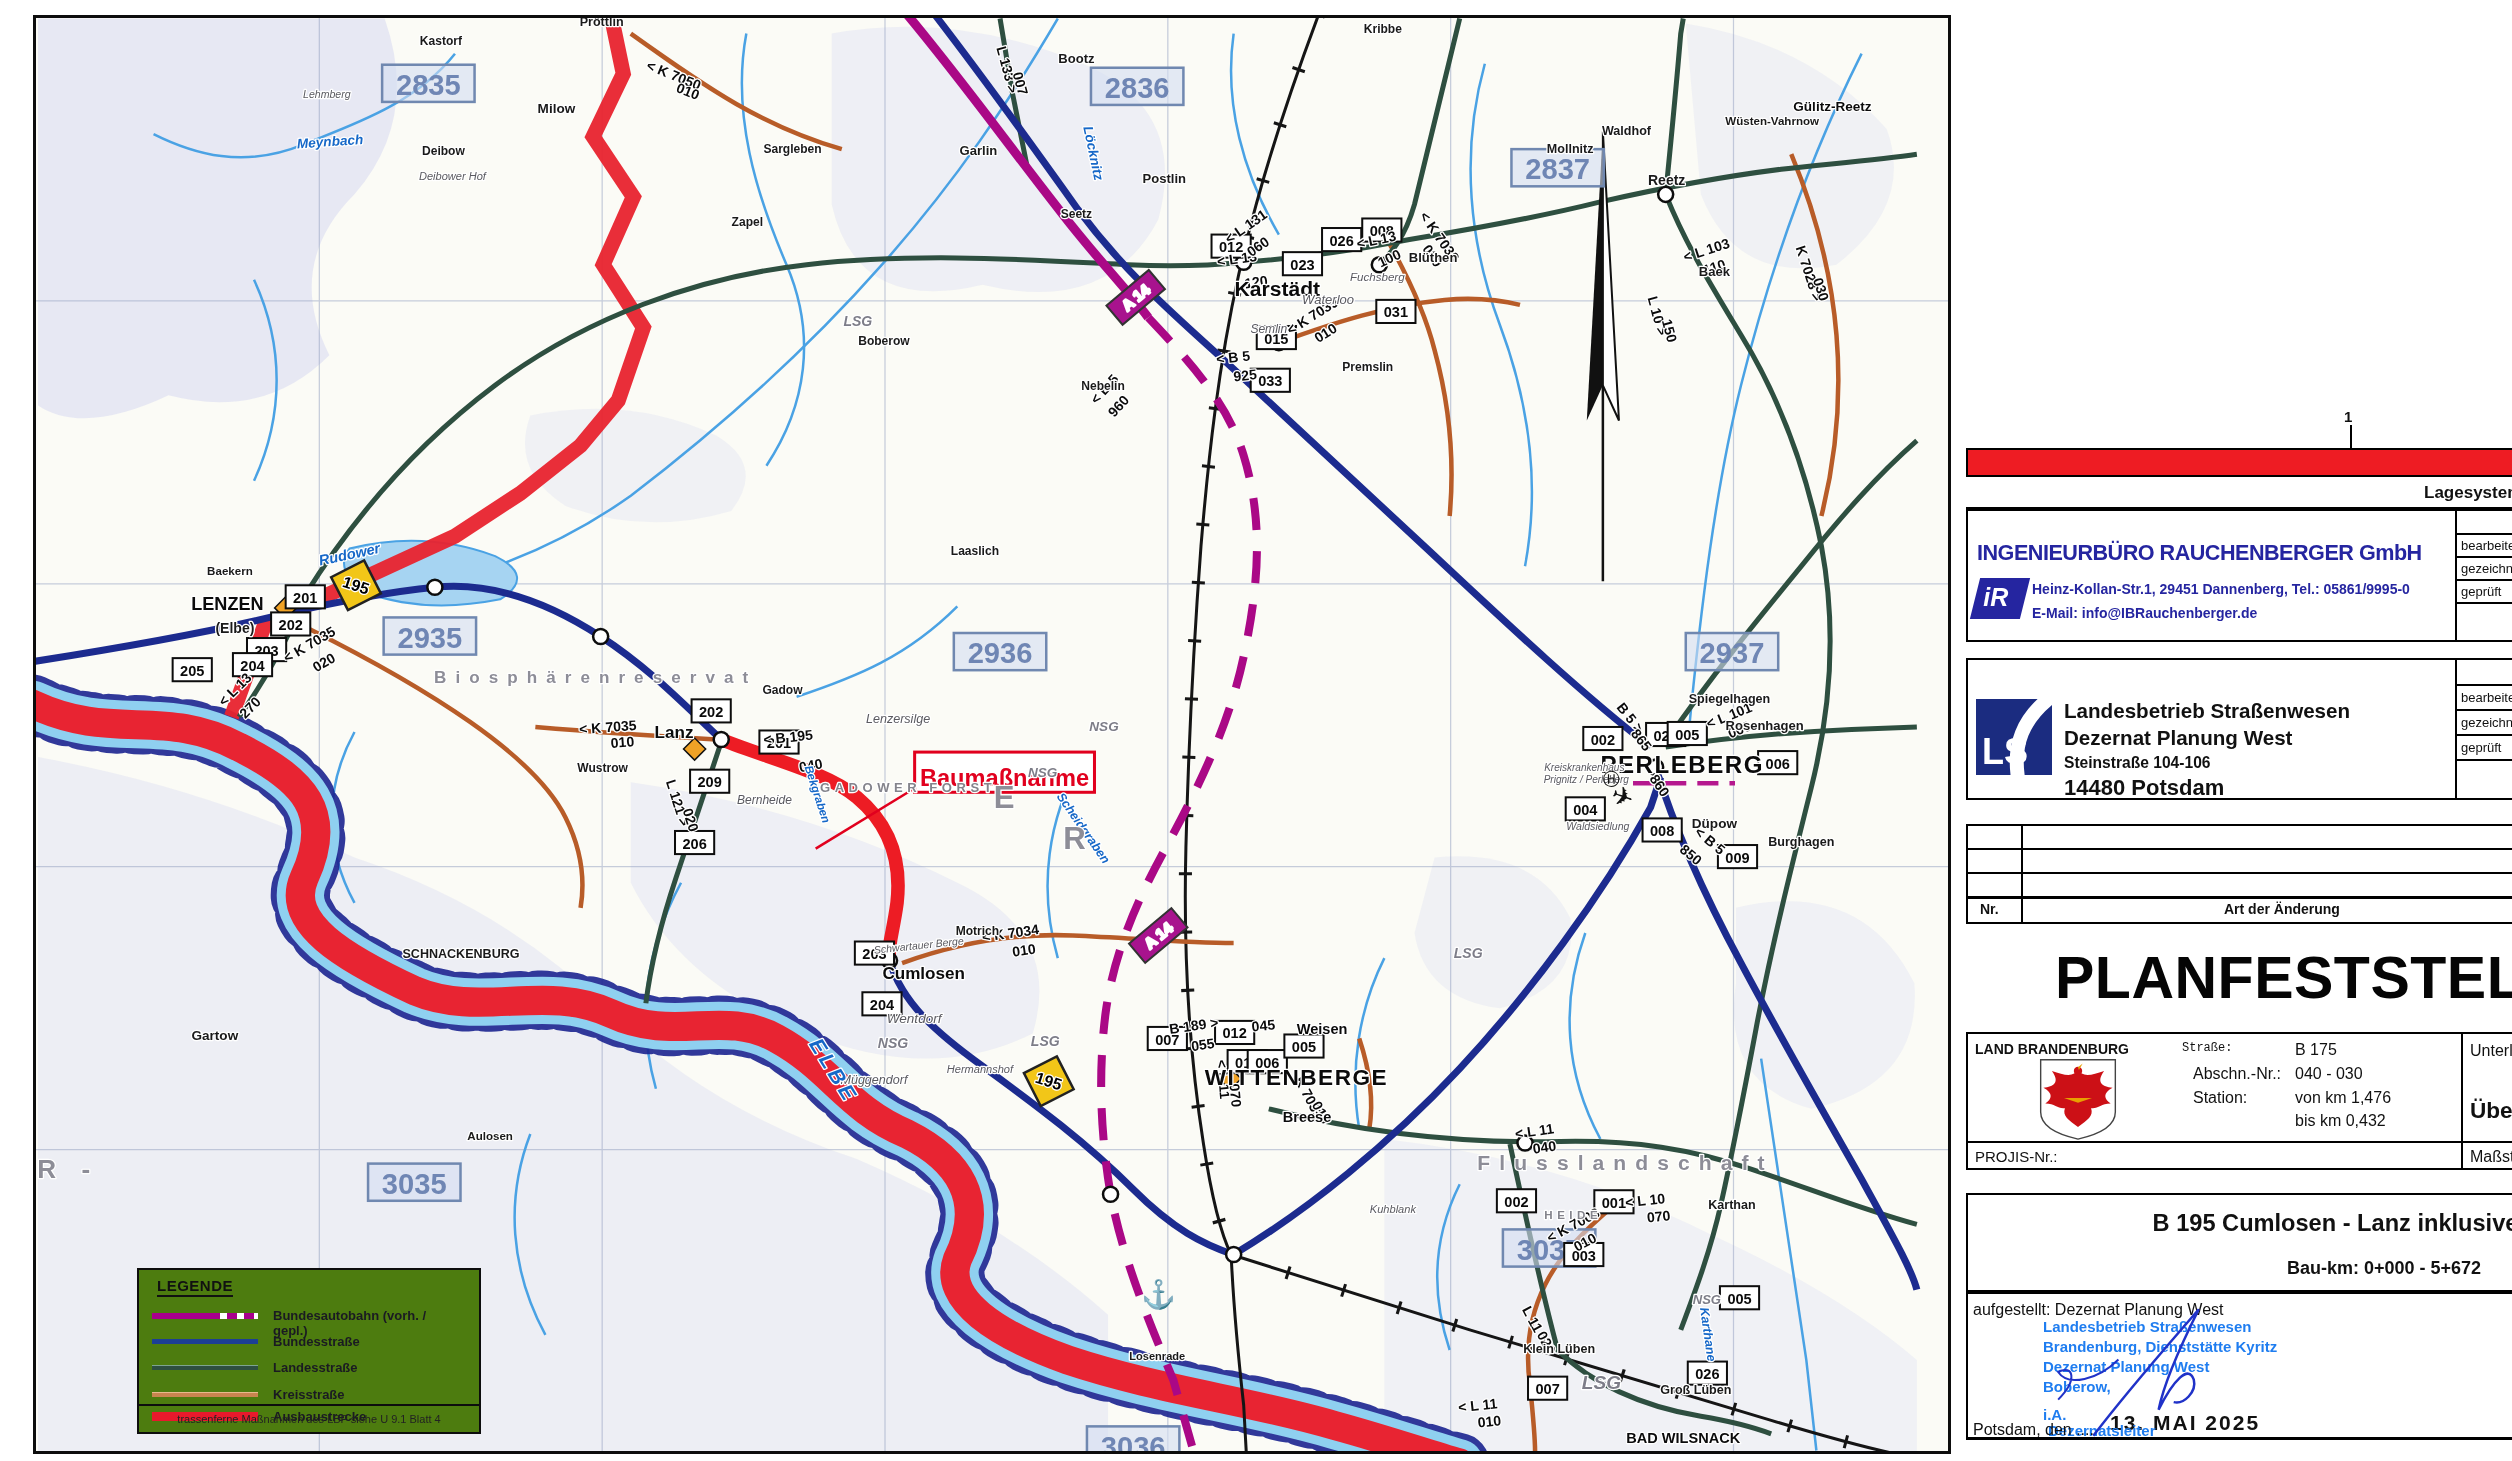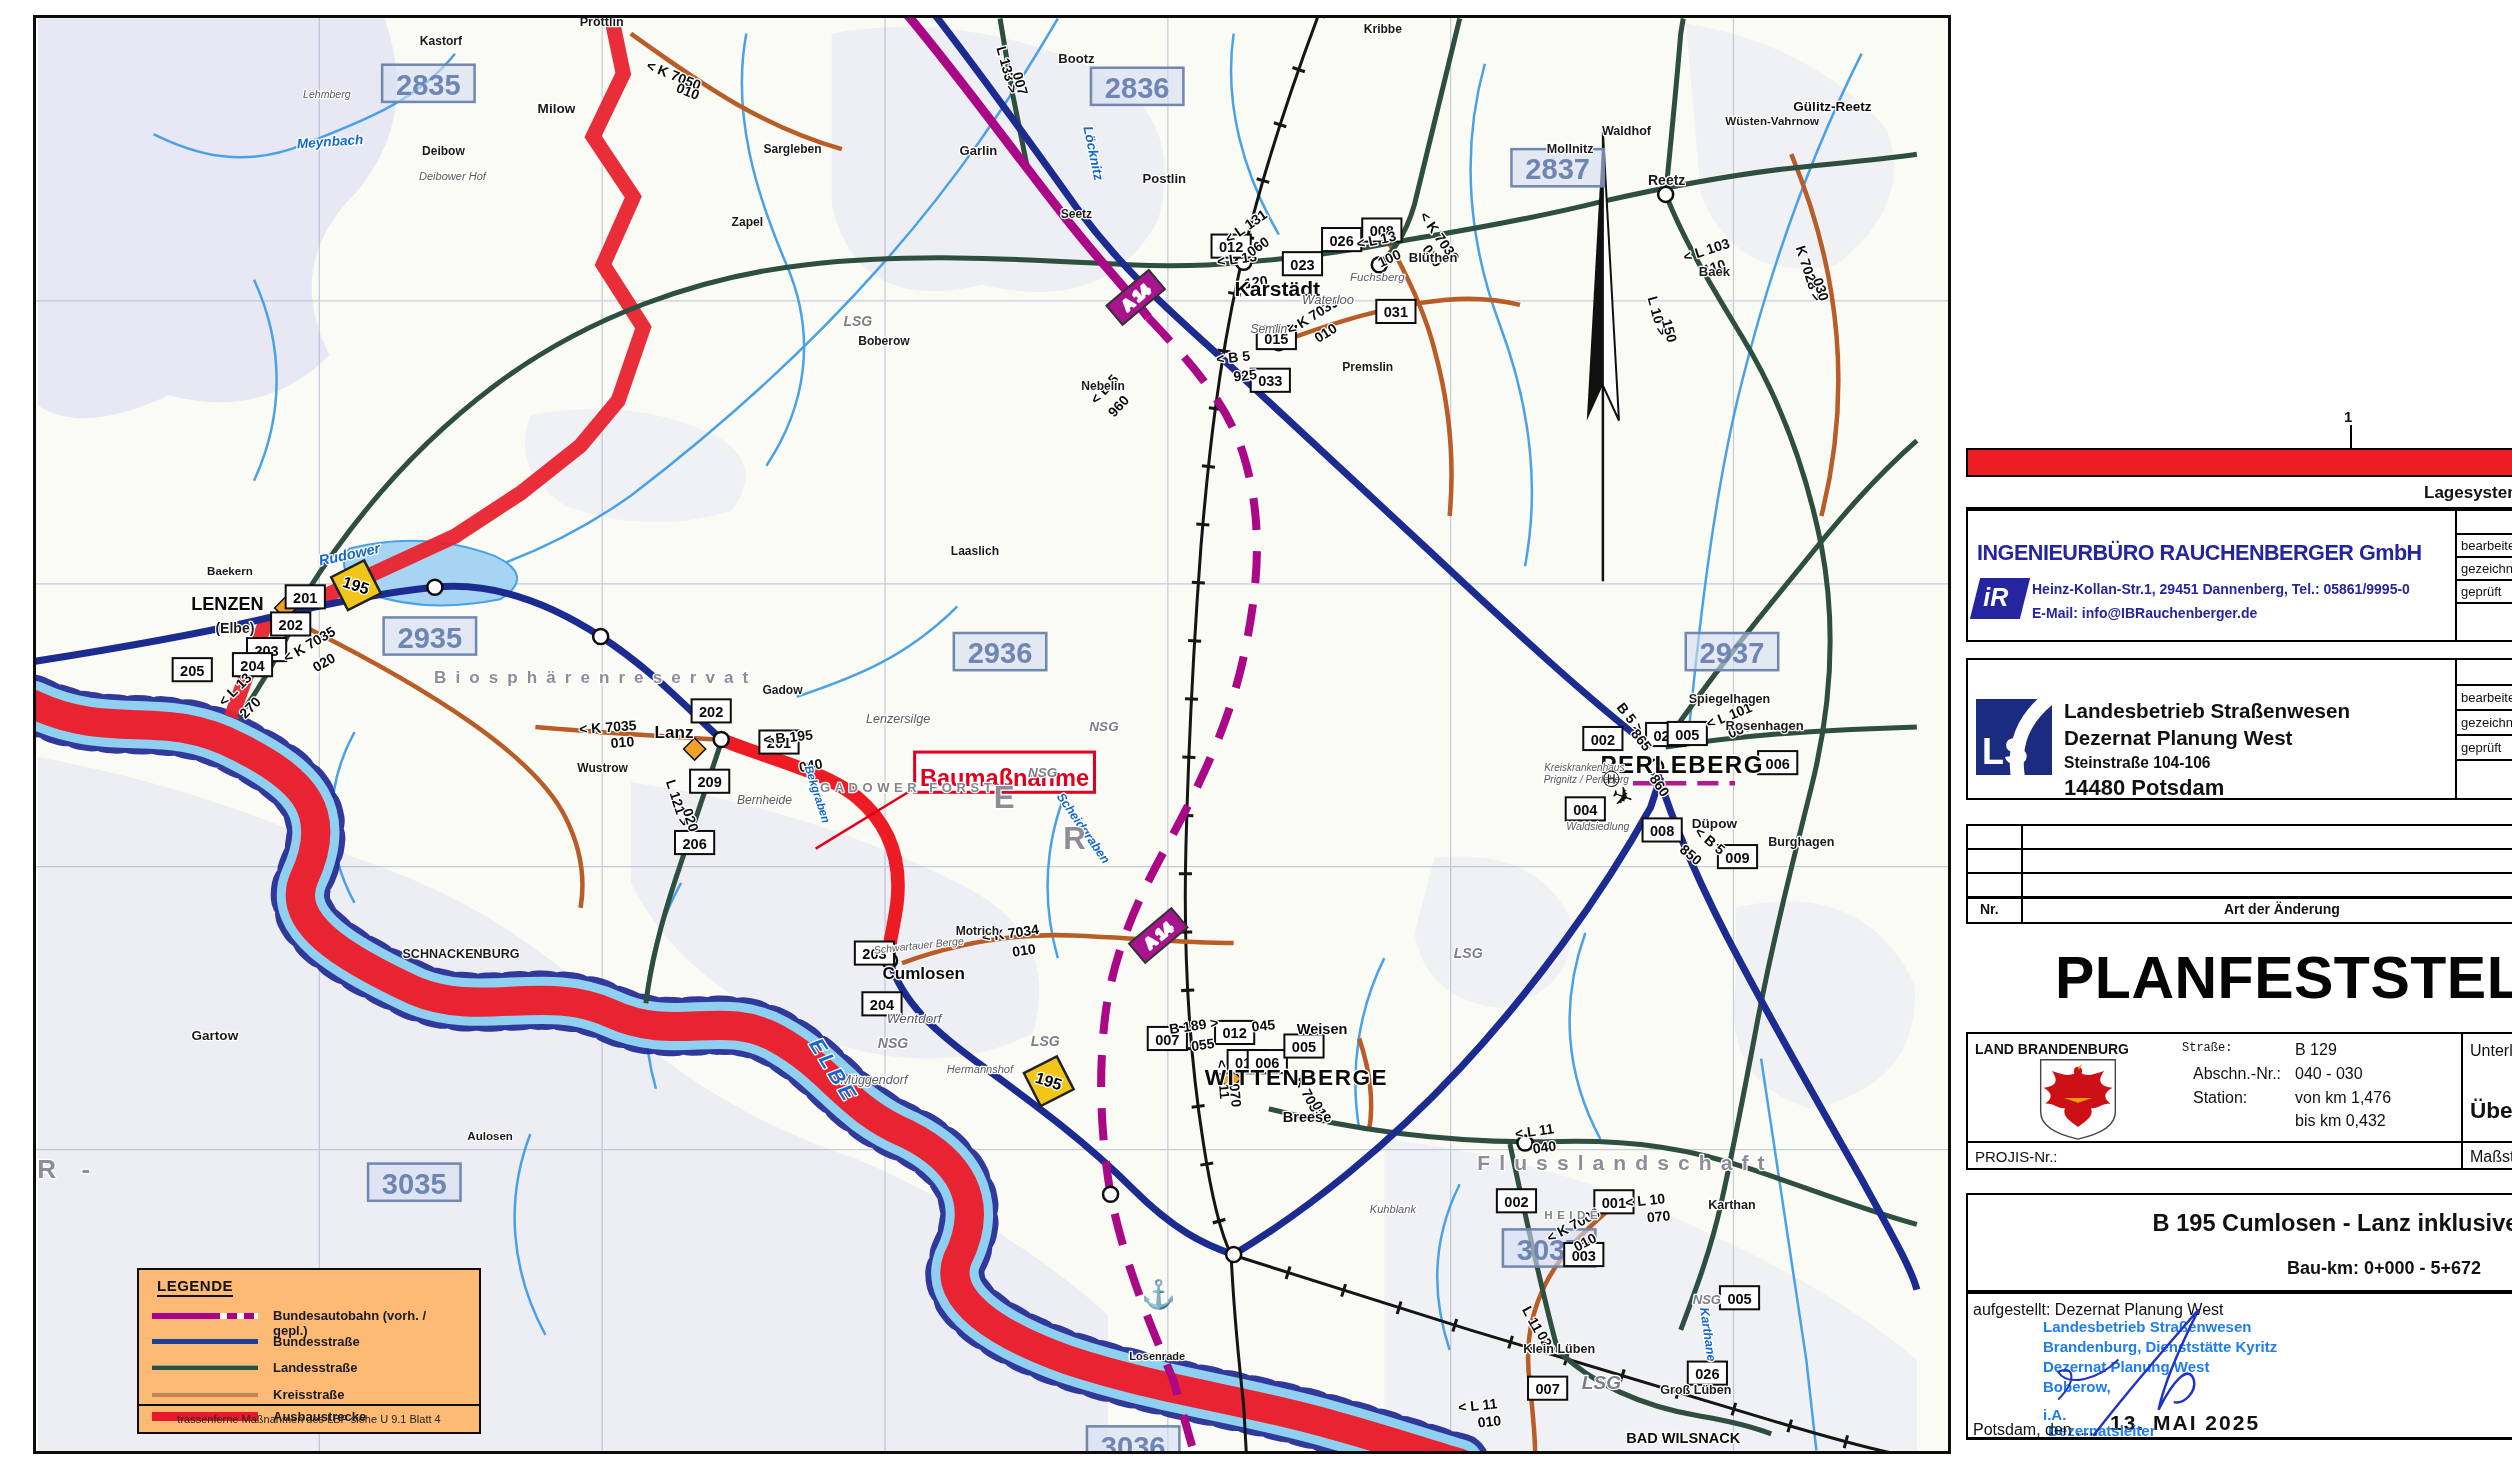--- a/index.html
+++ b/index.html
@@ -17,21 +17,21 @@
   .t-forest{fill:#84848c;letter-spacing:9px;font-weight:600;}
   .t-water{fill:#1668c8;font-style:italic;font-weight:700;}
   .t-region{fill:#8d8d97;letter-spacing:18px;font-weight:600;}
   .t-nsg{fill:#7d7d88;font-style:italic;font-weight:600;}
   .t-road{fill:#0b0b0b;font-weight:700;}
   .t-node{fill:#0b0b0b;font-weight:700;stroke:none;}
   .t-grid{fill:#6f86b4;font-weight:700;stroke:none;}
   .t-constr{fill:#e1001e;font-weight:700;stroke:none;}
   .t-icon{stroke:none;fill:#111;}
   
-  #legend{left:137px;top:1268px;width:340px;height:162px;background:#fdba74;border:2.5px solid #0d0d0d;z-index:5;}
+  #legend{left:137px;top:1268px;width:340px;height:162px;background:#4d7c0f;border:2.5px solid #0d0d0d;z-index:5;}
   #legend .ttl{margin:7px 0 0 18px;font-size:15px;font-weight:700;letter-spacing:0.5px;border-bottom:2px solid #111;display:inline-block;padding-bottom:1px;}
   .lg-row{position:absolute;left:13px;height:10px;width:312px;}
   .lg-sample{position:absolute;left:0;top:2px;width:106px;}
   .lg-label{position:absolute;left:121px;top:-3px;font-size:13px;font-weight:600;color:#1a1a22;}
   #legend .note{position:absolute;left:0;right:0;bottom:0;height:26px;border-top:2.5px solid #0d0d0d;font-size:11px;text-align:center;line-height:26px;color:#222;}
   
   .tb-box{border:2px solid #000;background:#fff;}
   .tb-line{position:absolute;background:#000;}
   .tb-txt{position:absolute;white-space:nowrap;}
   .blue{color:#2525a0;}
@@ -639,21 +639,21 @@
   <div class="tb-txt" style="left:7px;top:7px;font-size:14px;font-weight:600;">LAND BRANDENBURG</div>
 
   <svg class="sig-svg" style="left:60px;top:22px;width:100px;height:84px;" viewBox="-100 -90 200 180">
     <path d="M-80,-82 L80,-82 L80,30 Q80,70 0,88 Q-80,70 -80,30 Z" fill="#fff" stroke="#444" stroke-width="3"></path>
     <path d="M0,-62 C-8,-44 -28,-48 -56,-58 C-38,-34 -52,-24 -74,-22 C-52,-10 -56,2 -70,12 C-48,12 -44,24 -28,22 C-34,38 -20,48 0,62 C20,48 34,38 28,22 C44,24 48,12 70,12 C56,2 52,-10 74,-22 C52,-24 38,-34 56,-58 C28,-48 8,-44 0,-62 Z" fill="#cc1016"></path>
     <circle cx="0" cy="-58" r="9" fill="#cc1016"></circle>
     <path d="M0,-66 L10,-74 L2,-60 Z" fill="#e8a000"></path>
     <path d="M-30,0 L30,0 L0,10 Z" fill="#e8a000"></path>
   </svg>
   <div class="tb-txt" style="left:214px;top:7px;font-size:12px;font-family:Liberation Mono, monospace;">Straße:</div>
-  <div class="tb-txt" style="left:327px;top:7px;font-size:16px;">B 129</div>
+  <div class="tb-txt" style="left:327px;top:7px;font-size:16px;">B 175</div>
   <div class="tb-txt" style="left:225px;top:31px;font-size:16px;">Abschn.-Nr.:</div>
   <div class="tb-txt" style="left:327px;top:31px;font-size:16px;">040 - 030</div>
   <div class="tb-txt" style="left:225px;top:55px;font-size:16px;">Station:</div>
   <div class="tb-txt" style="left:327px;top:55px;font-size:16px;">von km 1,476</div>
   <div class="tb-txt" style="left:327px;top:78px;font-size:16px;">bis km  0,432</div>
   <div class="tb-txt" style="left:502px;top:8px;font-size:16px;">Unterlage / Blatt-Nr.:</div>
 
   <div class="tb-txt" style="left:502px;top:64px;font-size:22.6px;font-weight:700;">Übersichtskarte</div>
   <div class="tb-txt" style="left:7px;top:114px;font-size:15px;">PROJIS-Nr.:</div>
   <div class="tb-txt" style="left:502px;top:114px;font-size:16px;">Maßstab:</div>

